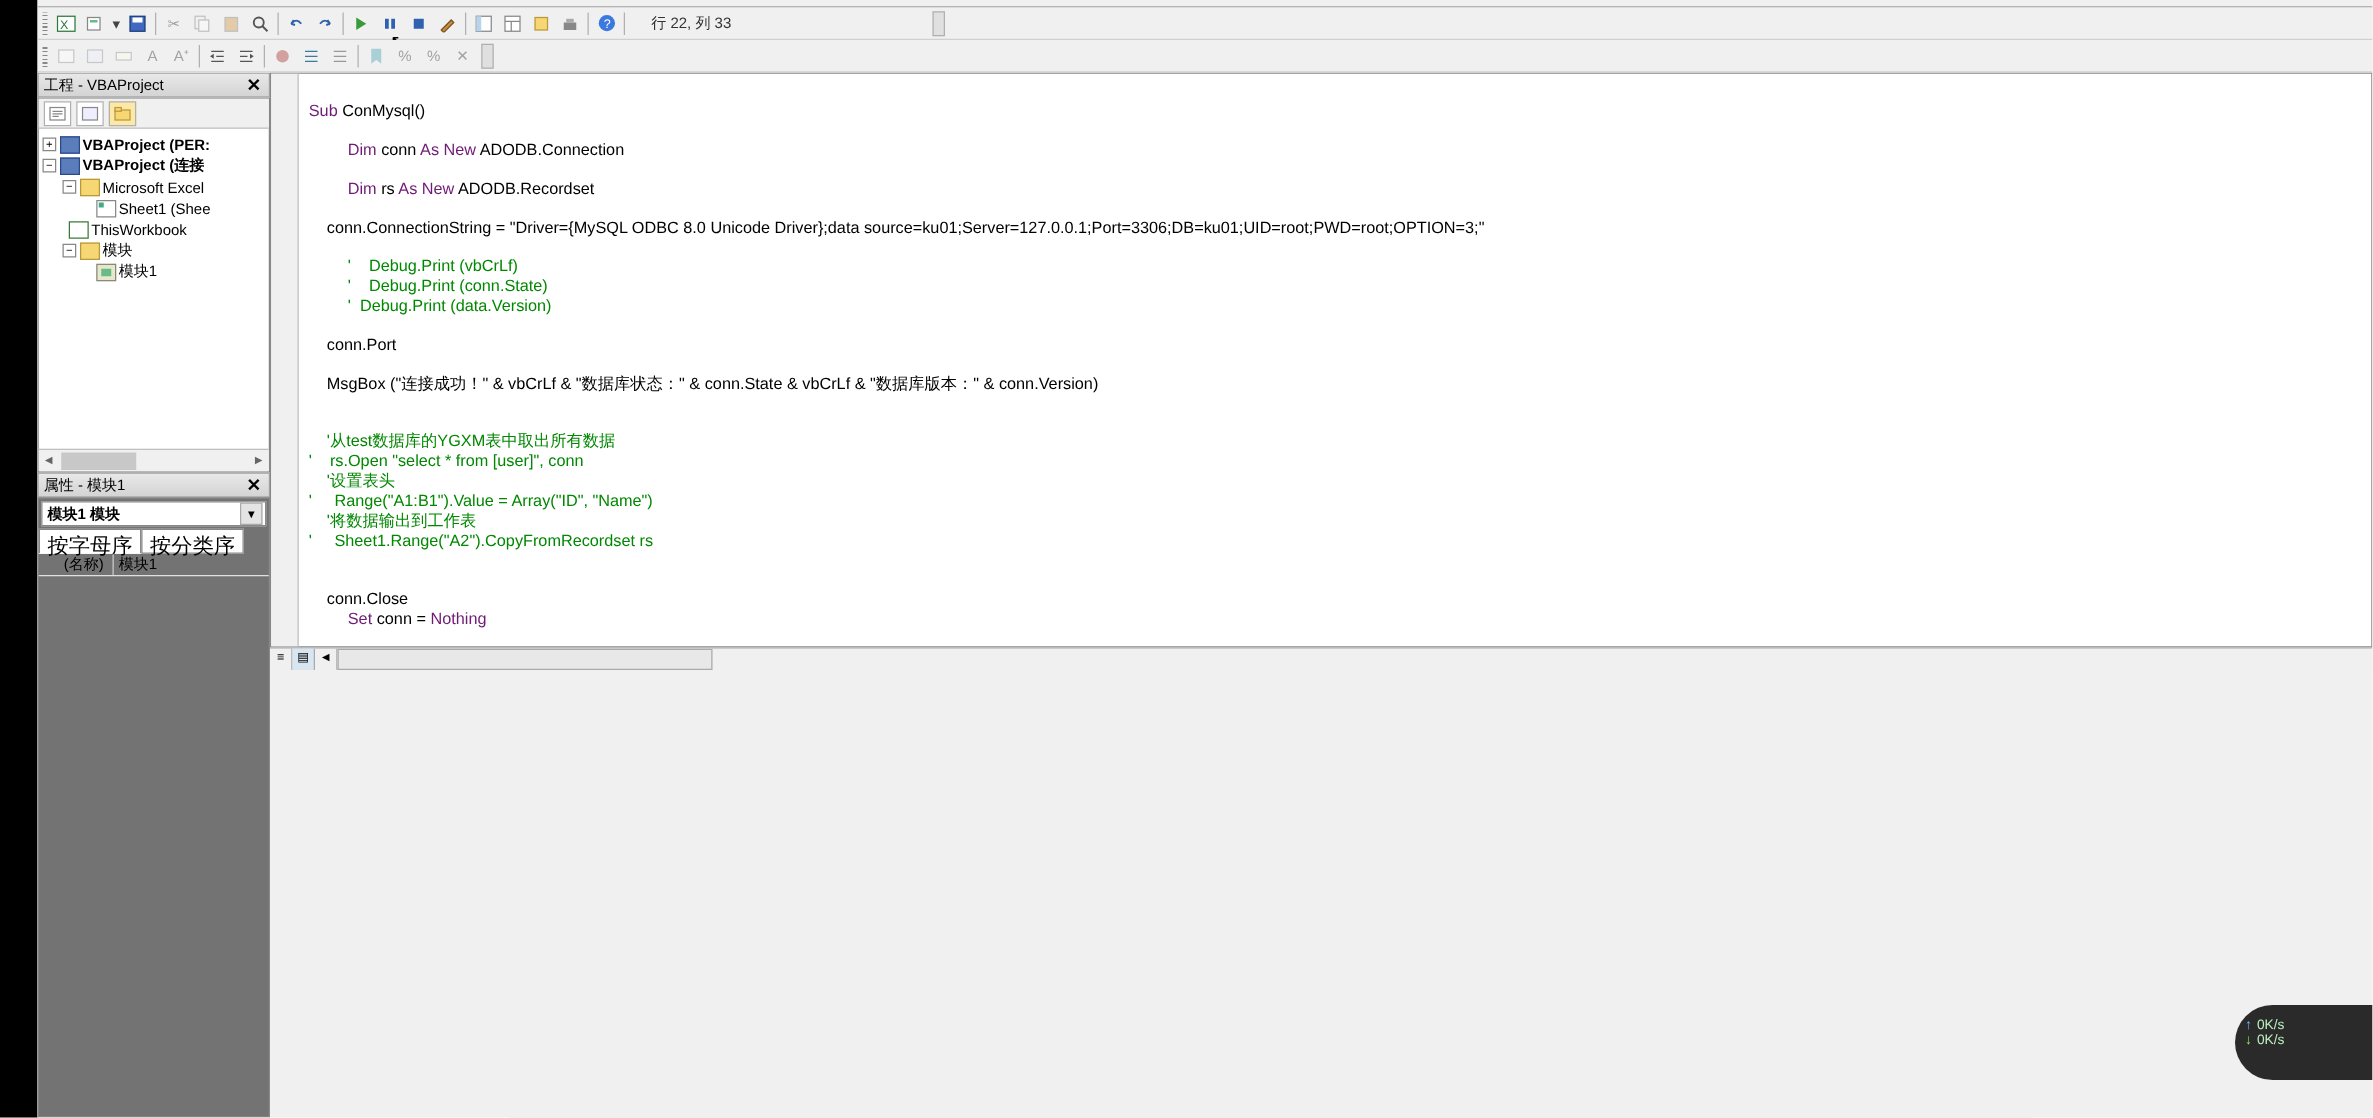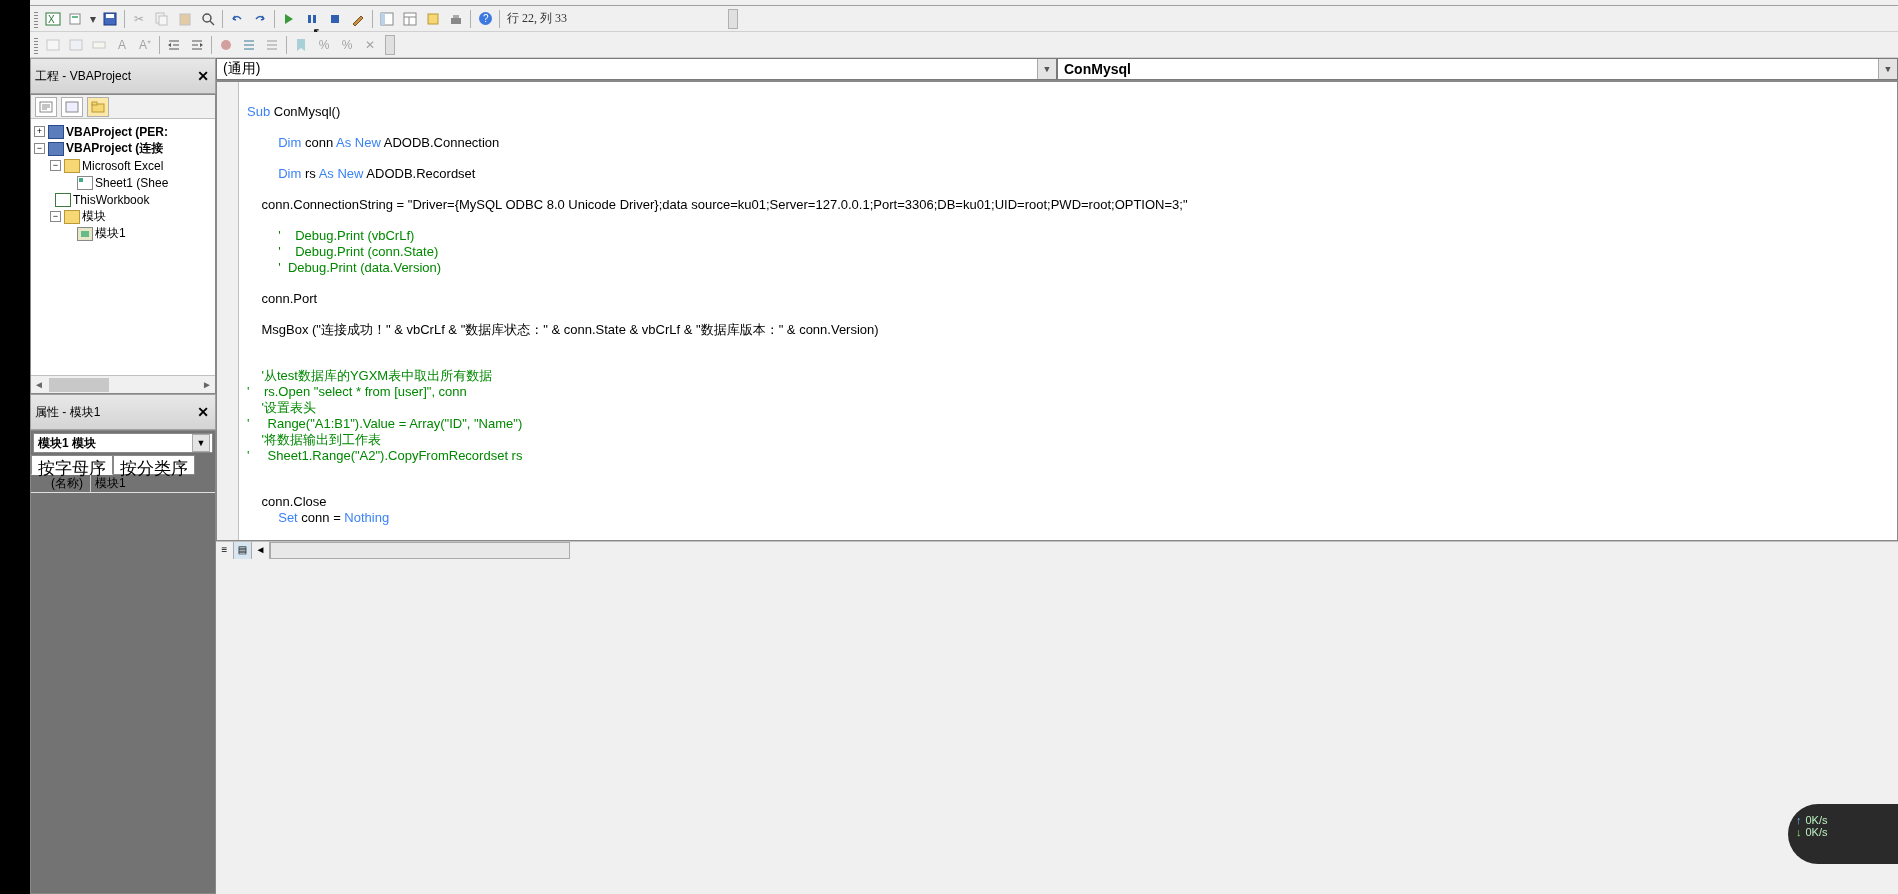--- a/index.html
+++ b/index.html
@@ -8,31 +8,31 @@
 
 
 .menubar { height:6px; background:#f0f0f0; border-bottom:1px solid #a0a0a0; }
 
 
 .toolbar { height:26px; background:#f0f0f0; display:flex; align-items:center; padding:0 4px; gap:1px; border-bottom:1px solid #d0d0d0; position:relative; }
 .toolbar .grip { width:4px; height:18px; background:repeating-linear-gradient(0deg,#888 0,#888 1px,transparent 1px,transparent 3px); margin-right:3px; }
 .tbtn { width:22px; height:22px; display:flex; align-items:center; justify-content:center; font-size:12px; color:#444; cursor:pointer; }
 .tbtn.disabled { opacity:.45; cursor:default; }
 .tsep { width:1px; height:18px; background:#b0b0b0; margin:0 2px; }
-.status-pos { font-size:12px; color:#333; margin-left:4px; font-family:Liberation Serif, serif; }
+.status-pos { font-size:12px; color:#333; margin-left:18px; font-family:Liberation Sans, sans-serif; }
 .tb-end { width:10px; height:20px; background:#e0e0e0; border:1px solid #b0b0b0; margin-left:160px; }
 .tb-end2 { width:10px; height:20px; background:#e0e0e0; border:1px solid #b0b0b0; margin-left:3px; }
 
 
 .main { flex:1; display:flex; overflow:hidden; }
 .left-col { width:186px; display:flex; flex-direction:column; background:#f0f0f0; }
 .right-col { flex:1; display:flex; flex-direction:column; }
 
 
-.panel-title { height:36px; background:linear-gradient(#e8e8e8,#d4d4d4); border:1px solid #a0a0a0; display:flex; align-items:center; font-size:12px; padding:0 4px; }
+.panel-title { height:20px; background:linear-gradient(#e8e8e8,#d4d4d4); border:1px solid #a0a0a0; display:flex; align-items:center; font-size:12px; padding:0 4px; }
 .panel-title .close { margin-left:auto; width:16px; height:16px; font-weight:bold; font-size:14px; display:flex; align-items:center; justify-content:center; cursor:pointer; }
 
 
 .proj-pane { height:300px; display:flex; flex-direction:column; border:1px solid #888; background:#fff; }
 .proj-tools { height:24px; background:#f0f0f0; display:flex; align-items:center; gap:4px; padding:0 4px; border-bottom:1px solid #c0c0c0; }
 .proj-tools .pbtn { width:22px; height:20px; border:1px solid #b0b0b0; background:#fff; display:flex; align-items:center; justify-content:center; font-size:11px; }
 .proj-tools .pbtn.active { background:#fde8a8; }
 .proj-tree { flex:1; overflow:hidden; font-size:12px; padding:4px 0; font-family:"SimSun",monospace; }
 .tree-row { display:flex; align-items:center; height:17px; white-space:nowrap; }
 .tree-row .exp { width:11px; height:11px; border:1px solid #888; font-size:9px; line-height:8px; text-align:center; margin:0 3px; background:#fff; cursor:pointer; }
@@ -60,21 +60,21 @@
 .prop-grid .prow .pname { width:60px; padding-left:20px; border-right:1px solid #ccc; }
 .prop-grid .prow .pval { flex:1; padding-left:4px; }
 
 
 .combo-row { height:23px; display:flex; border-bottom:1px solid #888; }
 .combo-row .combo { flex:1; border:1px solid #7a7a7a; background:#fff; display:flex; align-items:center; padding:0 6px; font-family:"NSimSun","SimSun",monospace; font-size:14px; position:relative; }
 .combo-row .combo:after { content:"▼"; position:absolute; right:0; width:18px; height:100%; background:#e4e4e4; border-left:1px solid #aaa; display:flex; align-items:center; justify-content:center; font-size:9px; color:#555; }
 .code-wrap { flex:1; display:flex; background:#fff; border:1px solid #888; position:relative; }
 .code-margin { width:22px; background:#f0f0f0; border-right:1px solid #c0c0c0; }
 .code-body { flex:1; padding:4px 8px; font-family:"NSimSun","SimSun","Courier New",monospace; font-size:13px; line-height:15px; white-space:pre; color:#000; overflow:hidden; }
-.code-body .kw { color:#3b82f6; }
+.code-body .kw { color:#701a75; }
 .code-body .cm { color:#008800; }
 .code-footer { height:18px; display:flex; background:#f0f0f0; border-top:1px solid #c0c0c0; }
 .code-footer .fbtn { width:18px; border-right:1px solid #aaa; font-size:10px; text-align:center; line-height:16px; }
 .code-footer .fscroll { width:300px; border:1px solid #aaa; background:#e8e8e8; }
 
 
 .imm-title { height:18px; background:linear-gradient(#d8e8f4,#b8d4ec); border:1px solid #7ba4d0; font-size:12px; padding:0 4px; display:flex; align-items:center; font-family:"SimSun"; }
 .imm-body { flex:0 0 200px; background:#fff; border:1px solid #888; font-family:"NSimSun","Courier New",monospace; font-size:13px; padding:140px 8px 4px; white-space:pre; }
 
 svg { display:block; }
@@ -349,28 +349,20 @@
         <div class="prop-grid">
           <div class="prow">
             <div class="pname">(名称)</div>
             <div class="pval">模块1</div>
           </div>
         </div>
       </div>
     </div>
 
     <div class="right-col">
-      <div class="combo-row">
-        <div class="combo">
-            <span>(通用)</span>
-          </div>
-        <div class="combo">
-            <b>ConMysql</b>
-          </div>
-      </div>
 
       <div class="code-wrap" style="height:460px;flex:0 0 460px">
         <div class="code-margin"></div>
         <div class="code-body"><div style="height:18px"></div><span class="kw">Sub</span><span> ConMysql()</span>
 
     <span class="kw">Dim</span><span> conn </span><span class="kw">As New</span><span> ADODB.Connection</span>
 
     <span class="kw">Dim</span><span> rs </span><span class="kw">As New</span><span> ADODB.Recordset</span>
 
 <span>    conn.ConnectionString = "Driver={MySQL ODBC 8.0 Unicode Driver};data source=ku01;Server=127.0.0.1;Port=3306;DB=ku01;UID=root;PWD=root;OPTION=3;"</span>

